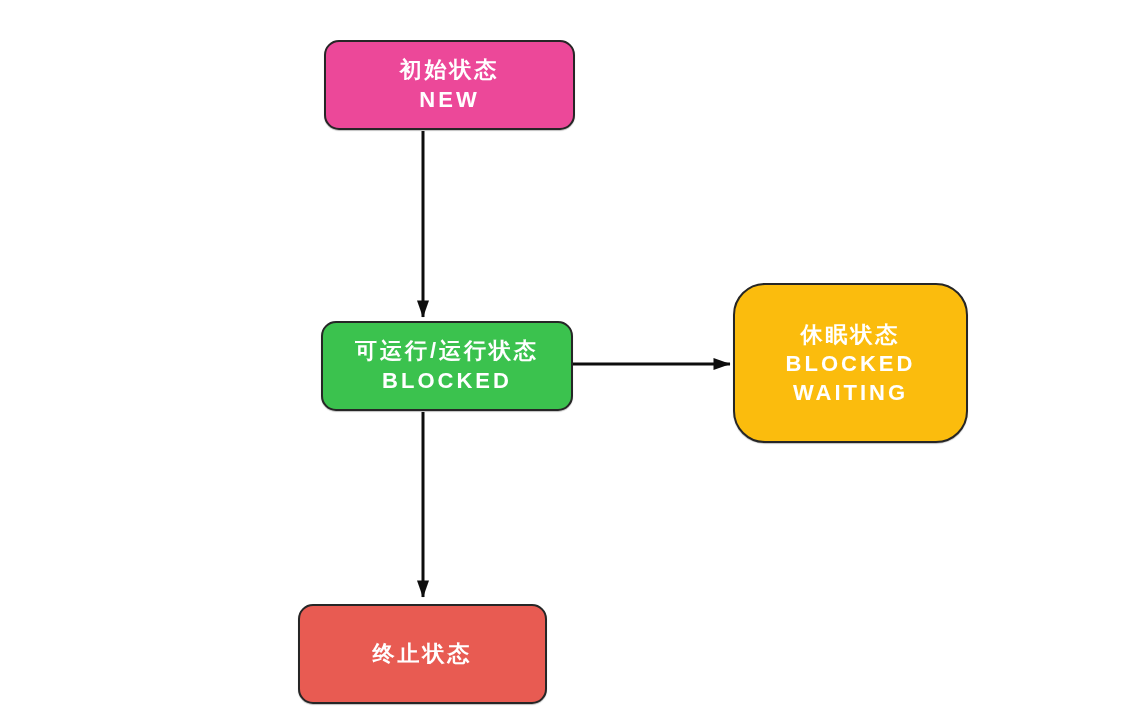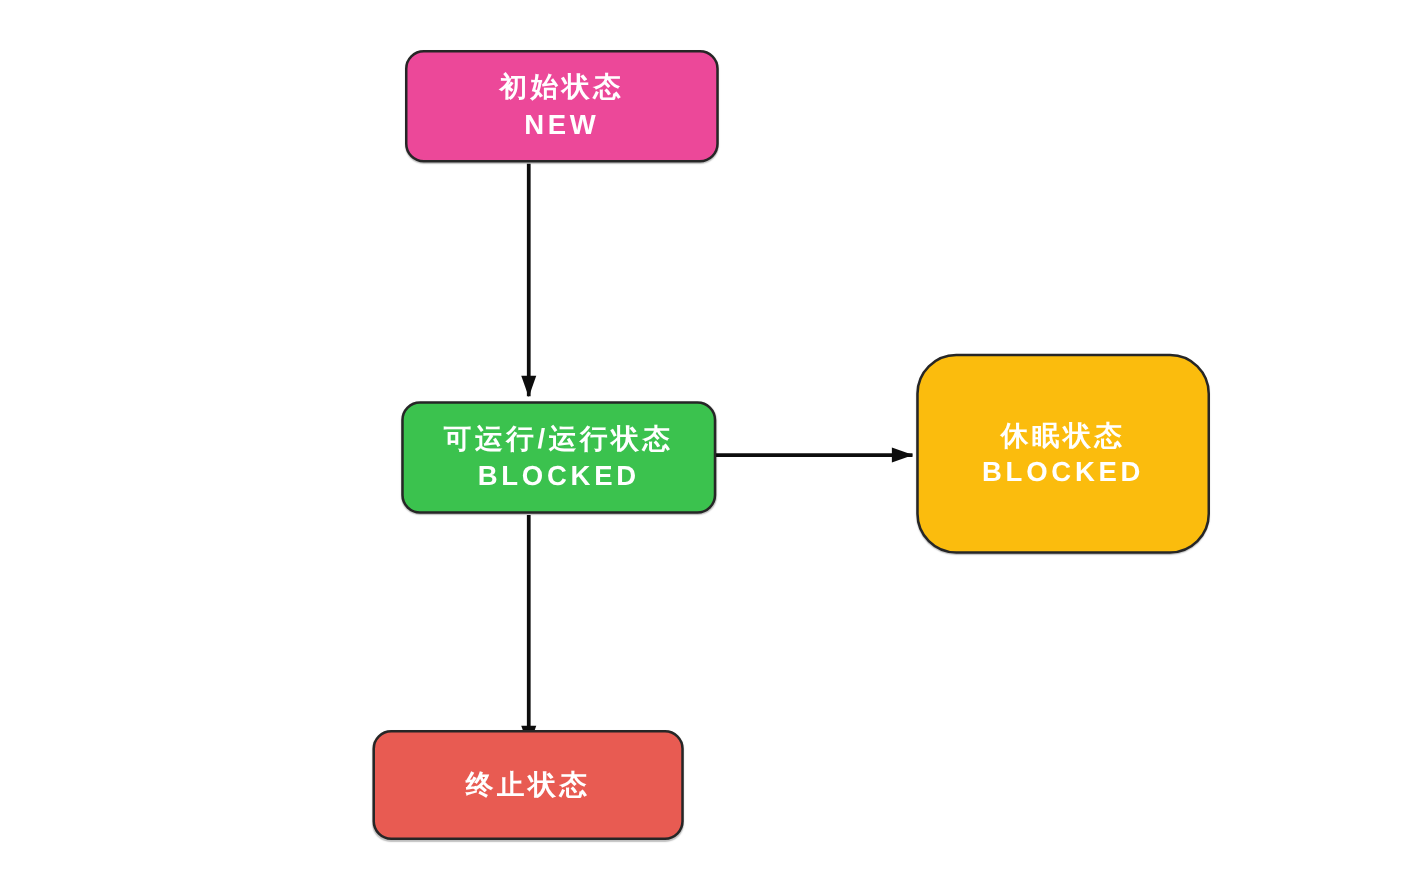--- a/index.html
+++ b/index.html
@@ -38,21 +38,21 @@
     font-weight: bold;
     box-shadow: 0 1px 1px rgba(0,0,0,0.25);
   }
   .node span {
     display: block;
     white-space: nowrap;
   }
   .node-new        { left: 297px; top: 40px;  width: 251px; height: 90px; }
   .node-runnable   { left: 297px; top: 321px; width: 252px; height: 90px; margin-left: 24px; }
   .node-blocked    { left: 733px; top: 283px; width: 235px; height: 160px; line-height: 29px; border-radius: 32px; }
-  .node-terminated { left: 298px; top: 584px; width: 249px; height: 88px; gap: 16px; }
+  .node-terminated { left: 298px; top: 604px; width: 249px; height: 100px; gap: 16px; }
 </style>
 </head>
 <body>
 
 <div class="canvas">
 
   <svg class="arrows-layer" viewBox="0 0 1142 714" xmlns="http://www.w3.org/2000/svg">
     <defs>
       <marker id="ah" markerUnits="userSpaceOnUse" markerWidth="19" markerHeight="14" refX="17.5" refY="7" orient="auto-start-reverse">
         <path d="M1,1 L18,7 L1,13 Z" style="fill: rgb(13, 13, 13);"></path>
@@ -69,19 +69,20 @@
   </div>
 
   <div class="node node-runnable" style="background-color: rgb(59, 194, 78); border-color: rgb(38, 38, 38); color: rgb(255, 255, 255);">
     <span>可运行/运行状态</span>
     <span>BLOCKED</span>
   </div>
 
   <div class="node node-blocked" style="background-color: rgb(251, 188, 13); border-color: rgb(38, 38, 38); color: rgb(255, 255, 255);">
     <span>休眠状态</span>
     <span>BLOCKED</span>
+    <span>WAITING</span>
   </div>
 
   <div class="node node-terminated" style="background-color: rgb(232, 91, 82); border-color: rgb(38, 38, 38); color: rgb(255, 255, 255);">
     <span>终止状态</span>
   </div>
 
 </div>
 
 </body></html>

